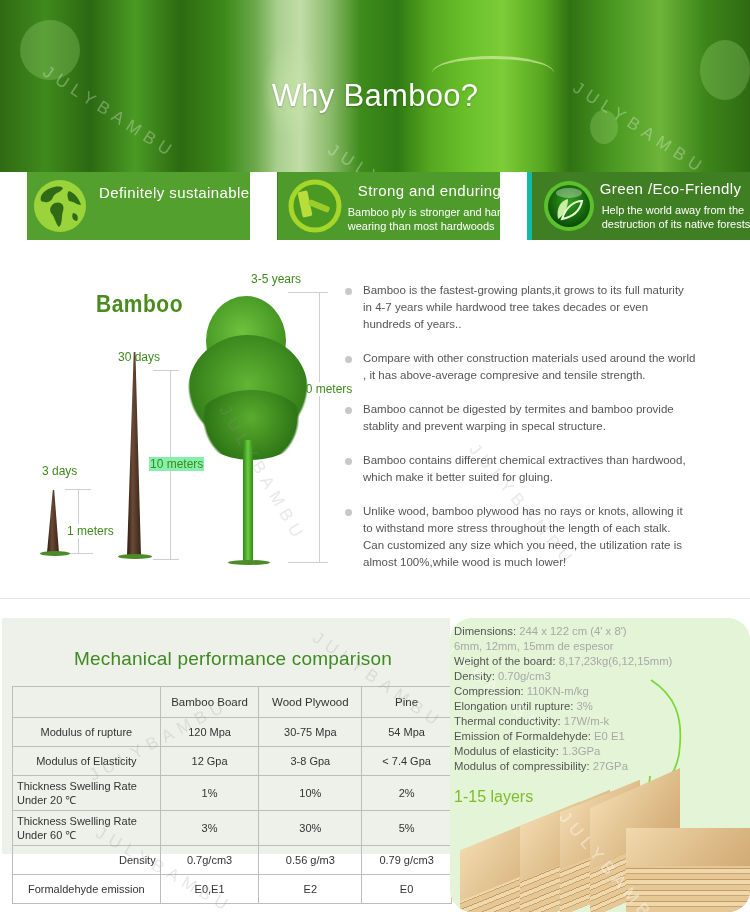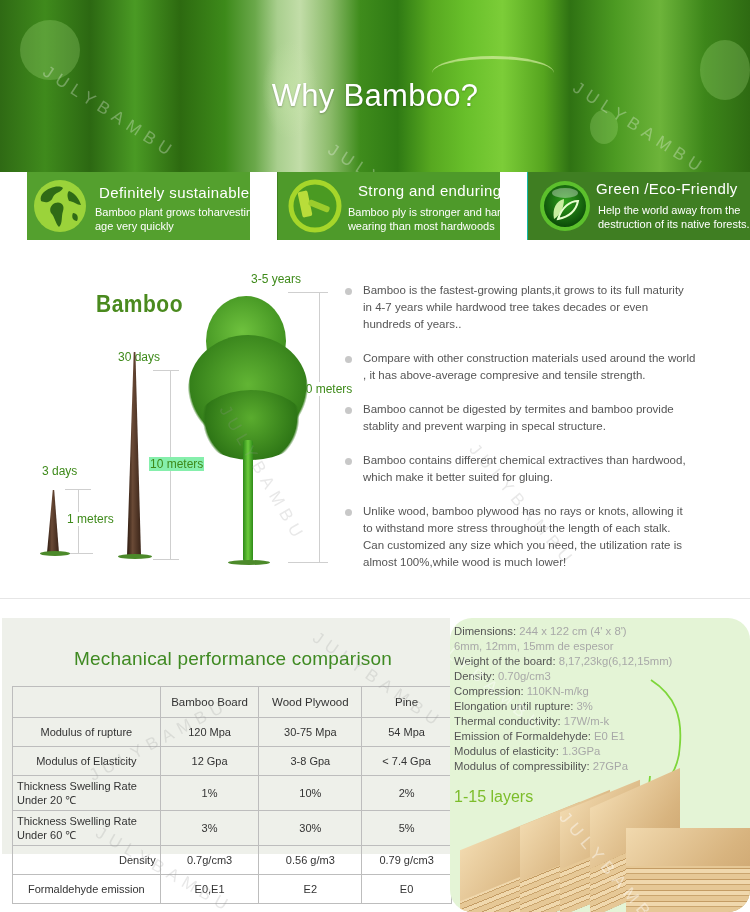--- a/index.html
+++ b/index.html
@@ -37,21 +37,21 @@
   .watermark.dark { color: rgba(150,150,150,0.22); }
 
   
   .features {
     position: absolute; left: 0; top: 172px; width: 750px; height: 68px;
     display: flex;
   }
   .feature { position: relative; height: 68px; display: flex; align-items: center; margin-left: 27px; }
   .feature.f1 { width: 250px; background: #54a02e; }
   .feature.f2 { width: 250px; background: #4e9a2a; border-left: 1px solid #3f8220; }
-  .feature.f3 { width: 250px; background: #3f7e22; border-left: 1px solid #14b8a6; }
+  .feature.f3 { width: 250px; background: #3f7e22; border-left: 5px solid #14b8a6; }
   .feature .ficon {
     position: absolute; left: 6px; top: 7px; width: 54px; height: 54px; border-radius: 50%;
   }
   .feature.f2 .ficon { left: 10px; }
   .feature.f3 .ficon { left: 10px; }
   .feature .ftitle {
     position: absolute; left: 72px; top: 12px; color: #ffffff; font-size: 15px;
     letter-spacing: 0.4px; white-space: nowrap;
   }
   .feature.f2 .ftitle { left: 80px; top: 10px; }
@@ -149,24 +149,20 @@
     <span class="ficon">
       <svg width="54" height="54" viewBox="0 0 54 54">
         <circle cx="27" cy="27" r="26" fill="#9bd33a"></circle>
         <path d="M10 14 C16 8 26 6 30 9 C28 14 22 13 20 18 C18 24 12 24 8 22 C7 19 8 16 10 14 Z" fill="#2f6a16"></path>
         <path d="M22 24 C28 22 32 26 30 32 C28 38 30 44 26 48 C22 44 22 38 18 34 C16 30 18 26 22 24 Z" fill="#2f6a16"></path>
         <path d="M36 12 C42 14 46 20 48 26 C44 26 40 22 36 22 C34 18 34 14 36 12 Z" fill="#2f6a16"></path>
         <path d="M40 34 C44 34 46 38 44 42 C40 42 38 38 40 34 Z" fill="#2f6a16"></path>
       </svg>
     </span>
     <div class="ftitle">Definitely sustainable</div>
-    <div class="fdesc">
-      <div>Bamboo plant grows toharvesting</div>
-      <div>age very quickly</div>
-    </div>
   </div>
   <div class="feature f2">
     <span class="ficon">
       <svg width="54" height="54" viewBox="0 0 54 54">
         <circle cx="27" cy="27" r="24" fill="#4a9a22" stroke="#a6d62a" stroke-width="5"></circle>
         <rect x="12" y="12" width="10" height="26" rx="2" fill="#b9dd3a" transform="rotate(-12 17 25)"></rect>
         <rect x="20" y="24" width="22" height="6" rx="2" fill="#9ccc2c" transform="rotate(22 31 27)"></rect>
       </svg>
     </span>
     <div class="ftitle">Strong and enduring</div>
@@ -199,21 +195,21 @@
   </div>
 </div>
 
 <div class="growth">
   <div class="brand">Bamboo</div>
 
   <div class="gl" style="left:42px;top:224px;">3 days</div>
   <div class="guide" style="left:65px;top:249px;width:26px;height:1px;"></div>
   <div class="guide" style="left:78px;top:249px;width:1px;height:64px;"></div>
   <div class="guide" style="left:65px;top:313px;width:28px;height:1px;"></div>
-  <div class="gl" style="left:66px;top:272px;background:#fff;padding:0 1px;">1 meters</div>
+  <div class="gl" style="left:66px;top:284px;background:#fff;padding:0 1px;">1 meters</div>
   <div class="shoot" style="left:47px;top:250px;width:12px;height:63px;"></div>
   <div class="ground" style="left:40px;top:311px;width:30px;"></div>
 
   <div class="gl" style="left:118px;top:110px;">30 days</div>
   <div class="guide" style="left:153px;top:130px;width:26px;height:1px;"></div>
   <div class="guide" style="left:170px;top:130px;width:1px;height:190px;"></div>
   <div class="guide" style="left:153px;top:319px;width:26px;height:1px;"></div>
   <div class="gl" style="left:149px;top:217px;background:#86efac;padding:0 1px;">10 meters</div>
   <div class="shoot" style="left:127px;top:112px;width:14px;height:204px;"></div>
   <div class="ground" style="left:118px;top:314px;width:34px;"></div>

